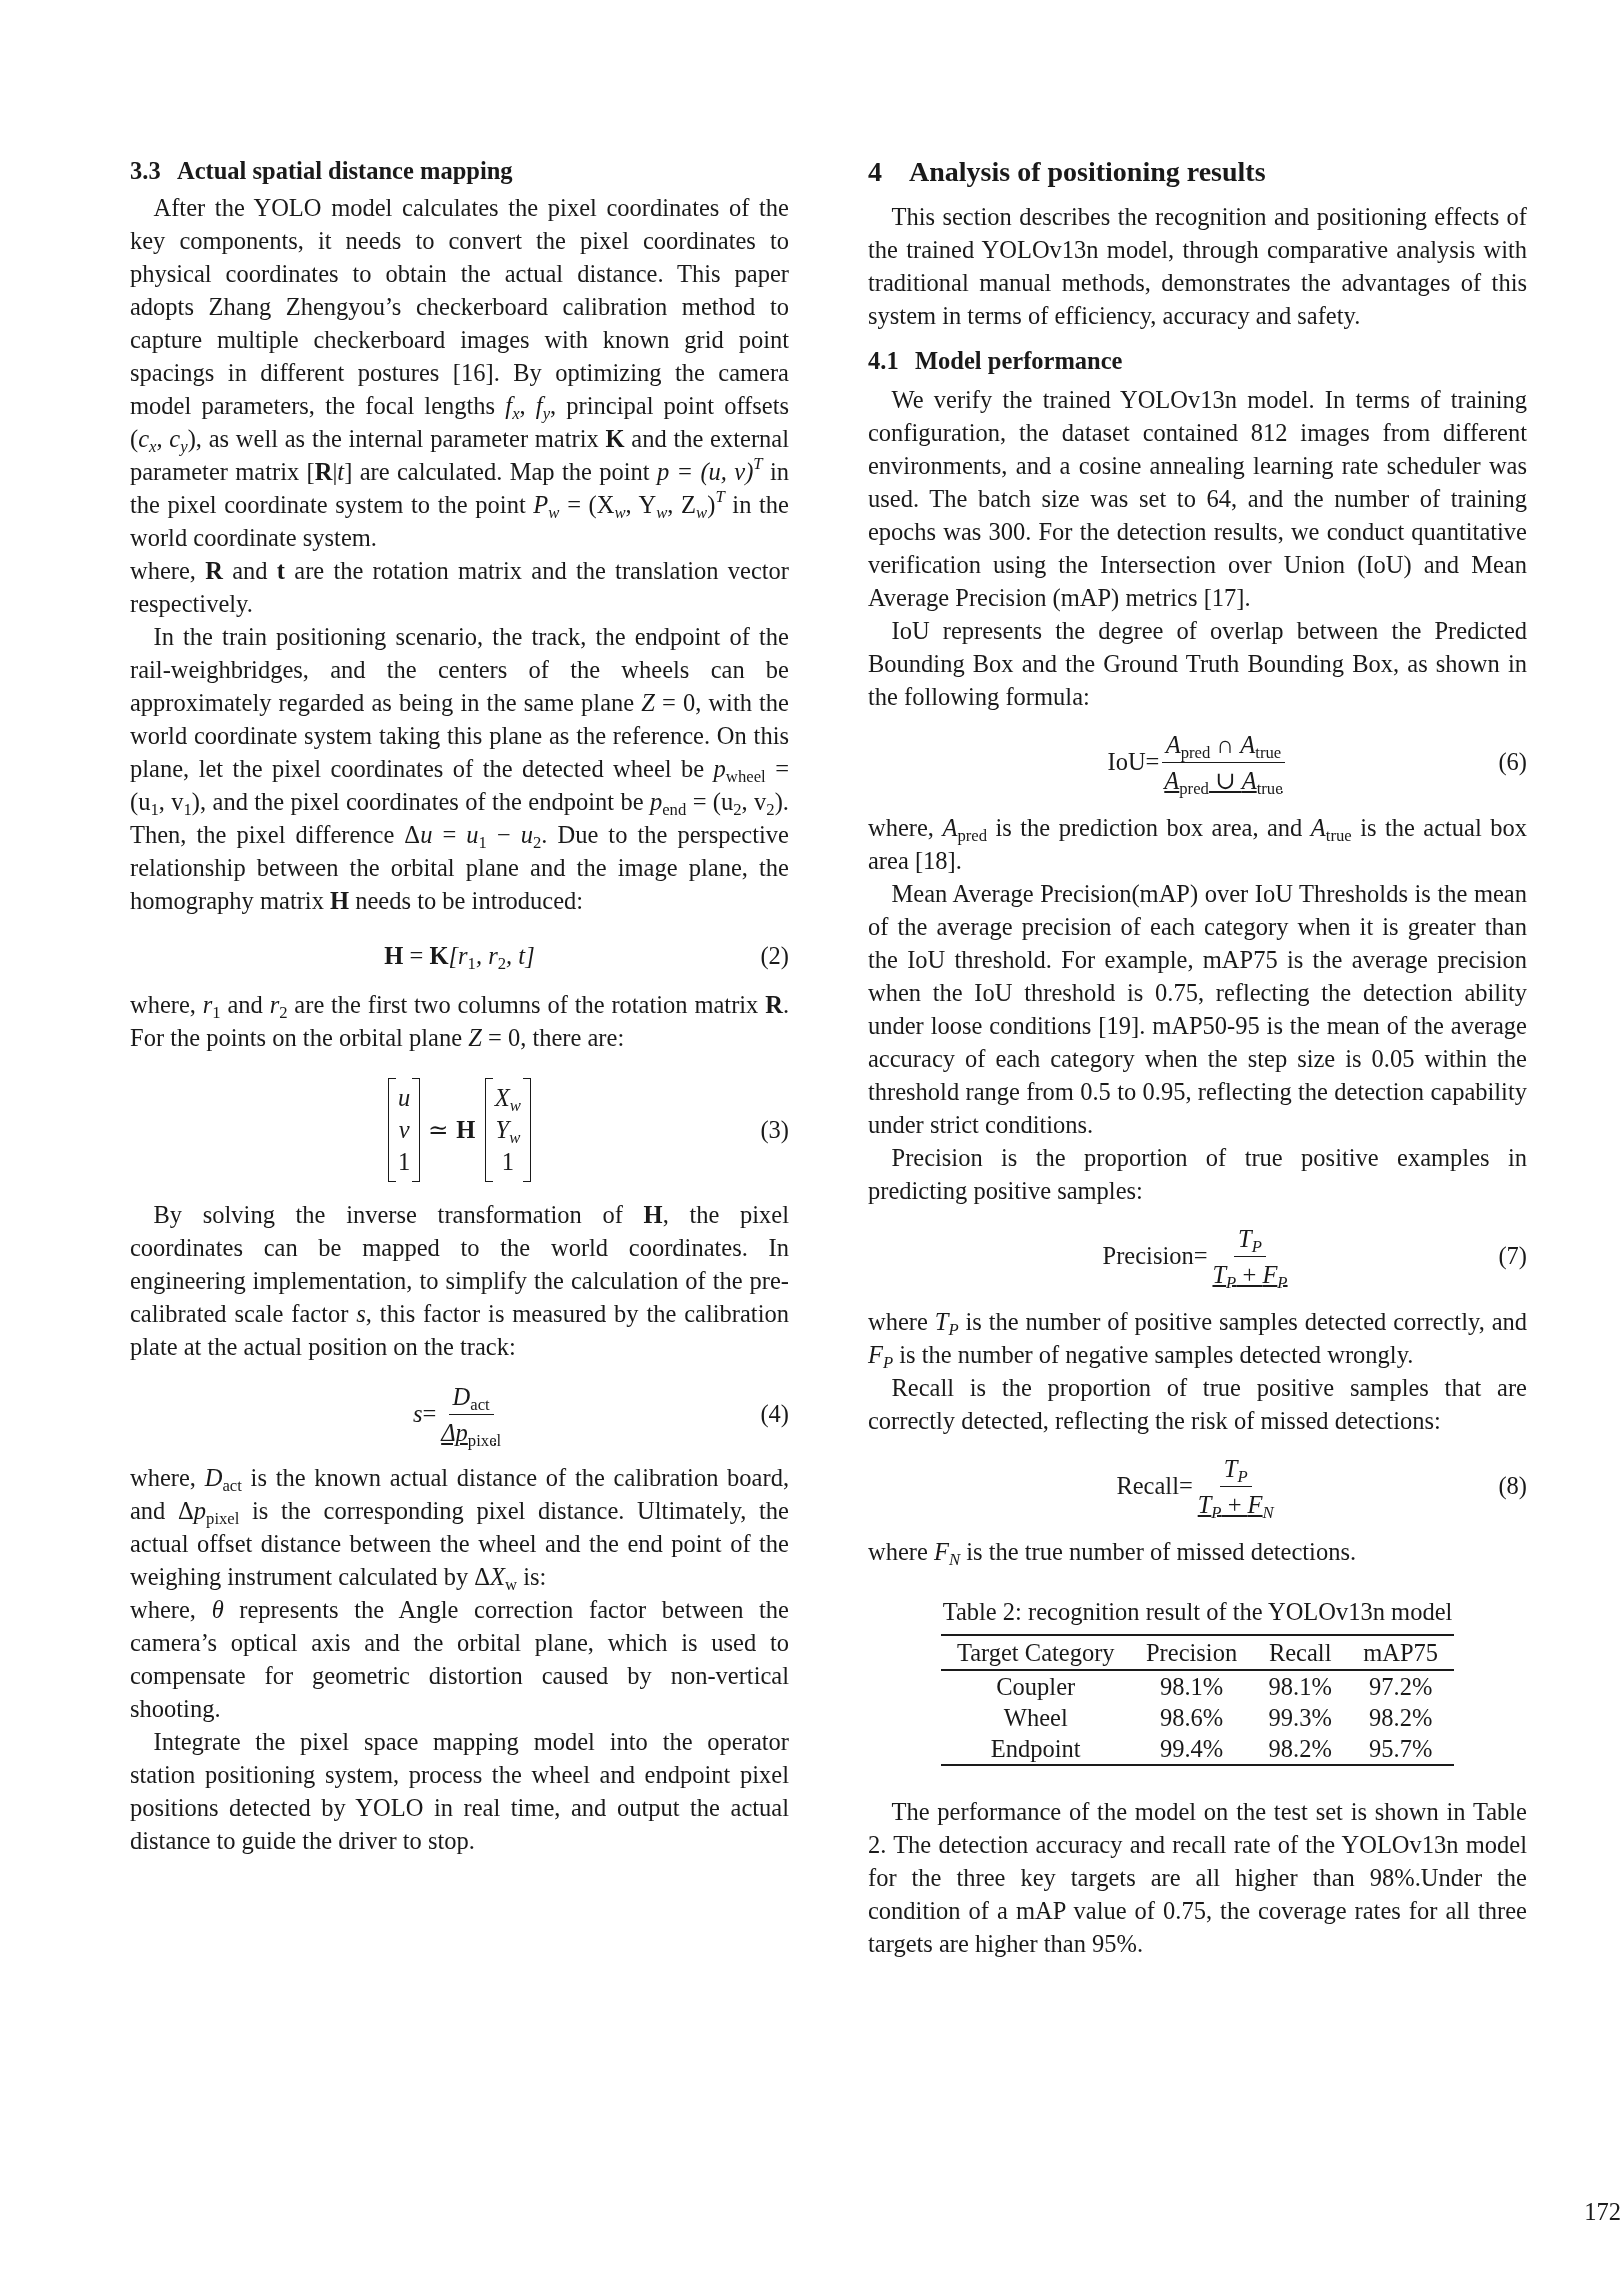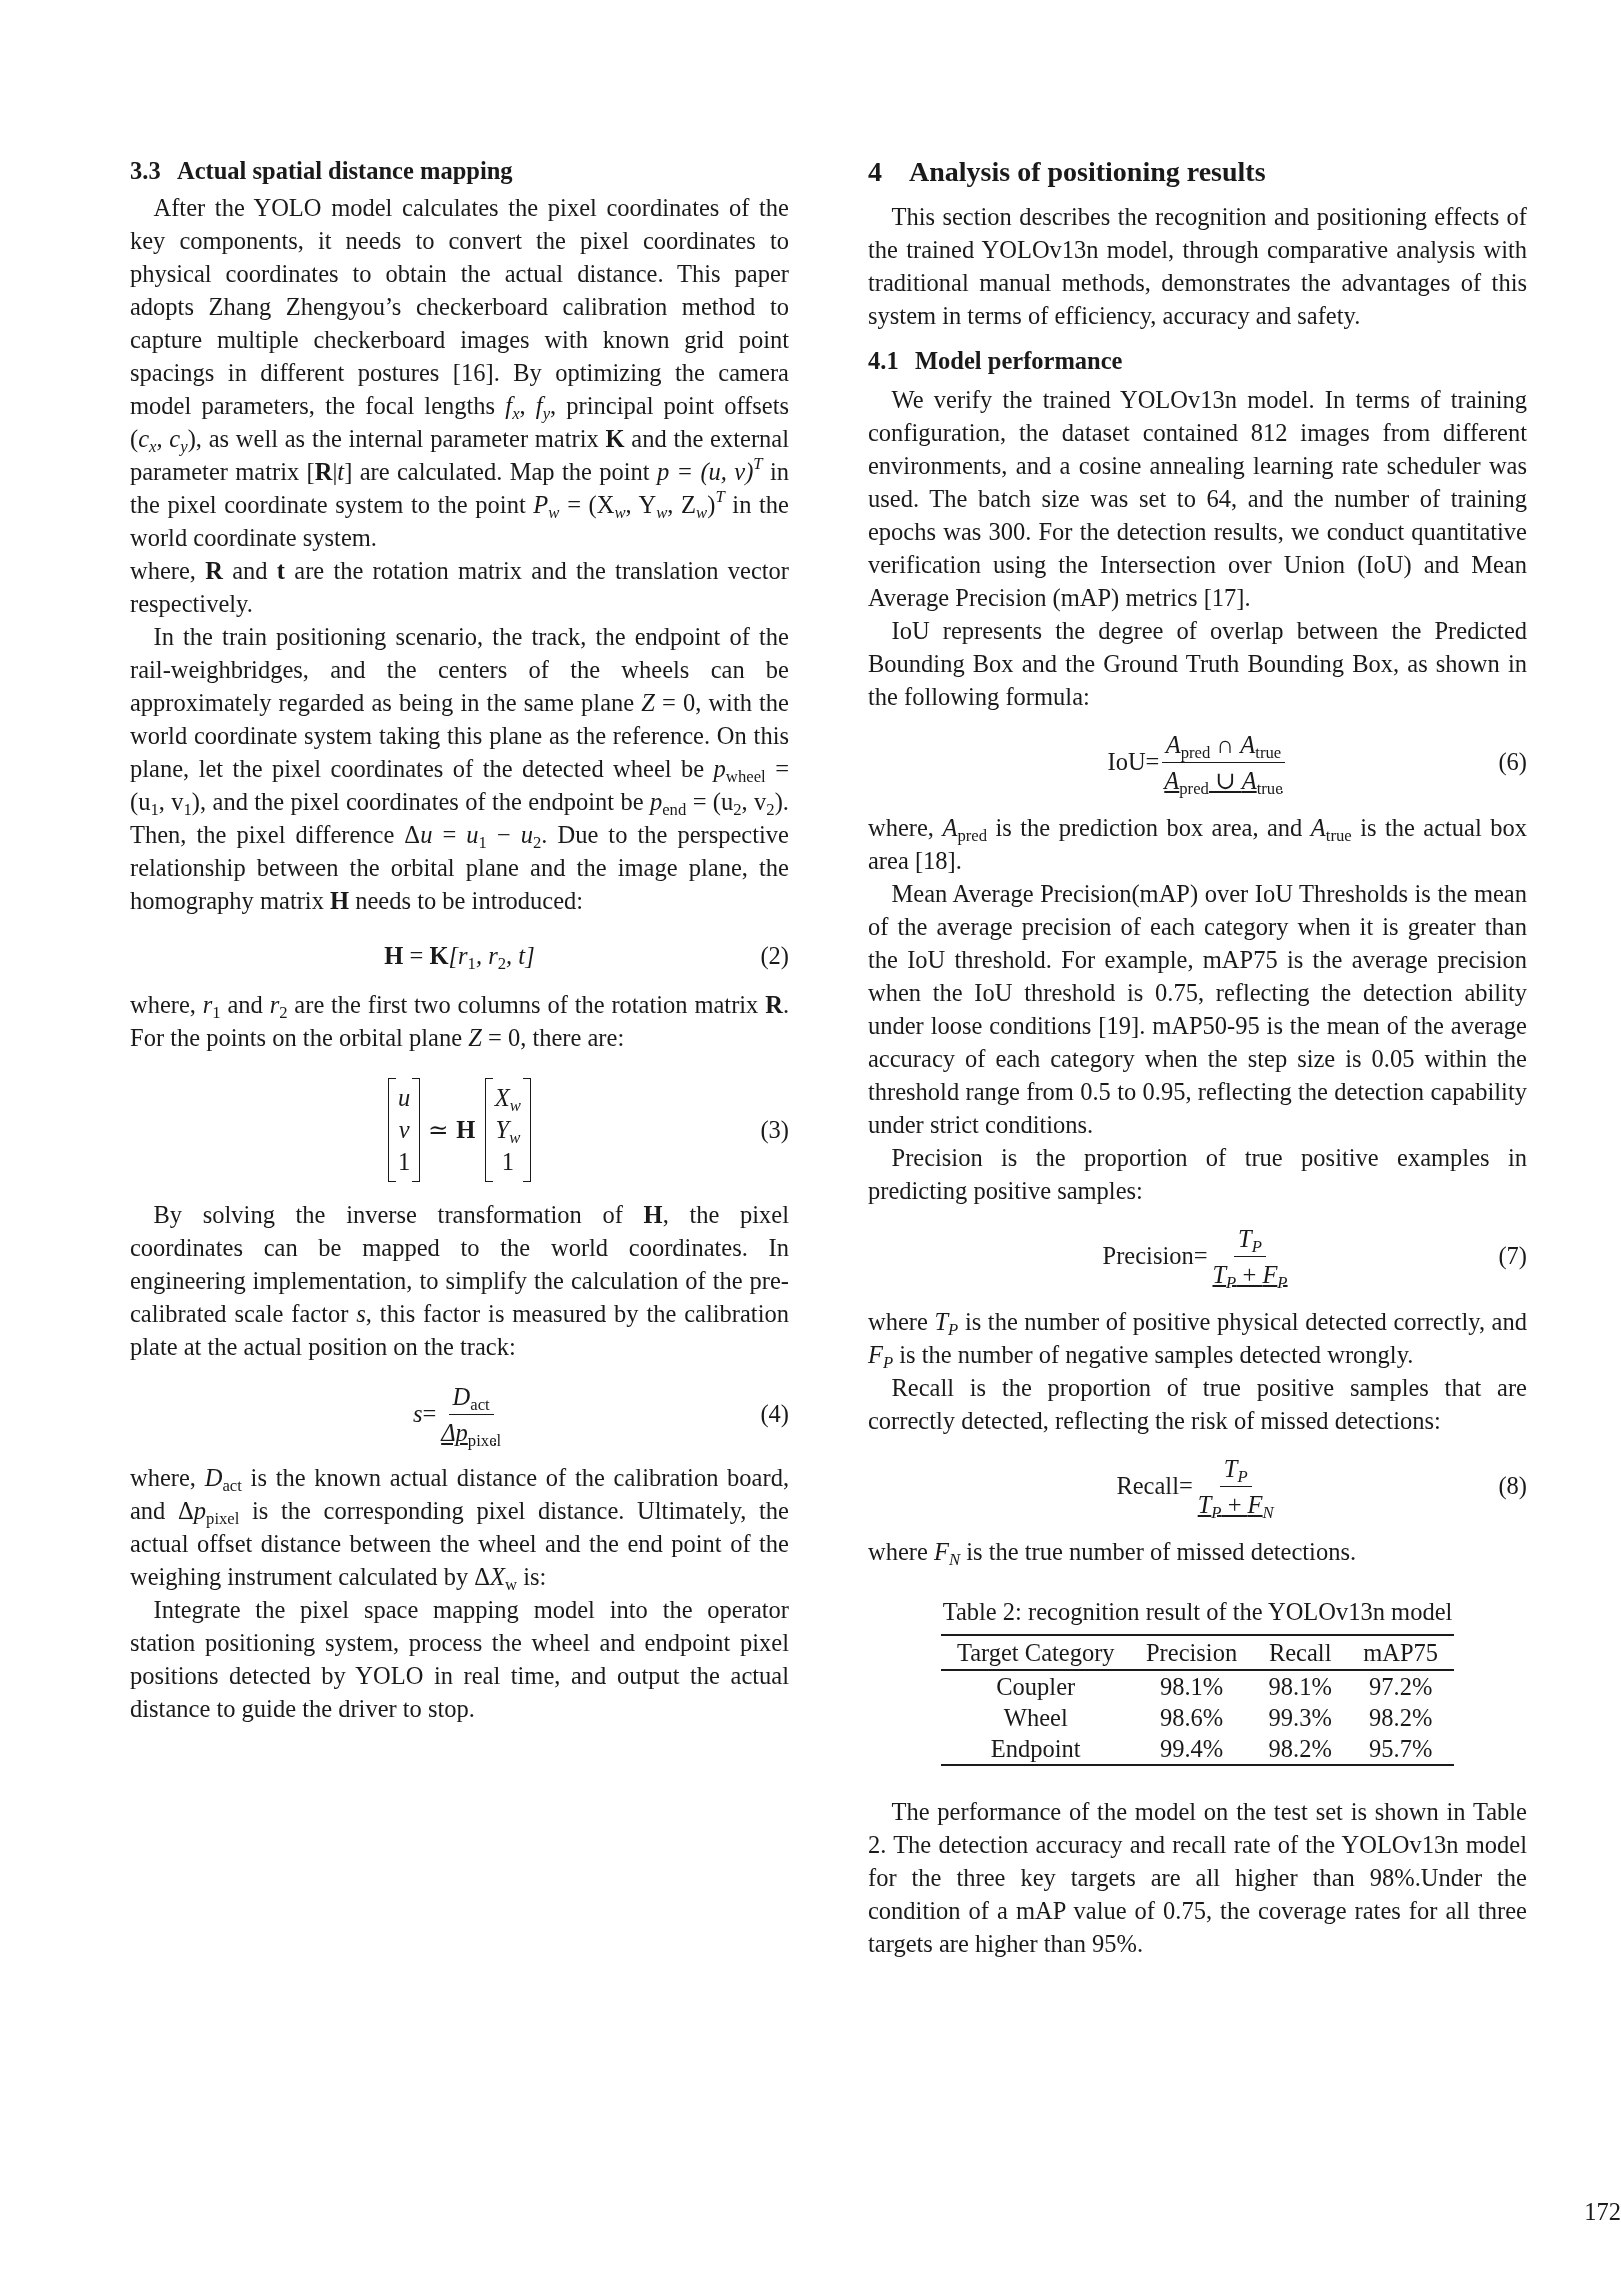--- a/index.html
+++ b/index.html
@@ -89,20 +89,21 @@
           <span class="nu"><span class="mi">D</span><sub>act</sub></span>
           <span class="de"><span class="mi">Δp</span><sub>pixel</sub></span>
         </span>
     </span>
     <span class="eqno">(4)</span>
   </div>
 
   <p class="p"><span>where, </span><span class="mi">D</span><sub>act</sub><span> is the known actual distance of the calibration board, and Δ</span><span class="mi">p</span><sub>pixel</sub><span> is the corresponding pixel distance. Ultimately, the actual offset distance between the wheel and the end point of the weighing instrument calculated by Δ</span><span class="mi">X</span><sub>w</sub><span> is:</span></p>
 
 
+  <p class="p"><span>where, </span><span class="mi">θ</span><span> represents the Angle correction factor between the camera’s optical axis and the orbital plane, which is used to compensate for geometric distortion caused by non-vertical shooting.</span></p>
   <p class="p indent">Integrate the pixel space mapping model into the operator station positioning system, process the wheel and endpoint pixel positions detected by YOLO in real time, and output the actual distance to guide the driver to stop.</p>
 </div>
 
 <div class="col right">
   <h2 class="sec"><span class="num" style="width:41px;">4</span><span>Analysis of positioning results</span></h2>
   <p class="p indent">This section describes the recognition and positioning effects of the trained YOLOv13n model, through comparative analysis with traditional manual methods, demonstrates the advantages of this system in terms of efficiency, accuracy and safety.</p>
 
   <h3 class="sub" style="margin-top:13.7px;"><span class="num">4.1</span><span>Model performance</span></h3>
   <p class="p indent">We verify the trained YOLOv13n model. In terms of training configuration, the dataset contained 812 images from different environments, and a cosine annealing learning rate scheduler was used.  The batch size was set to 64, and the number of training epochs was 300.  For the detection results, we conduct quantitative verification using the Intersection over Union (IoU) and Mean Average Precision (mAP) metrics [17].</p>
   <p class="p indent">IoU represents the degree of overlap between the Predicted Bounding Box and the Ground Truth Bounding Box, as shown in the following formula:</p>
@@ -128,21 +129,21 @@
       <span>Precision</span>
         <span> = </span>
       <span class="frac">
           <span class="nu"><span class="mi">T</span><sub class="mi">P</sub></span>
           <span class="de"><span class="mi">T</span><sub class="mi">P</sub><span> + </span><span class="mi">F</span><sub class="mi">P</sub></span>
         </span>
     </span>
     <span class="eqno">(7)</span>
   </div>
 
-  <p class="p"><span>where </span><span class="mi">T</span><sub class="mi">P</sub><span> is the number of positive physical detected correctly, and </span><span class="mi">F</span><sub class="mi">P</sub><span> is the number of negative samples detected wrongly.</span></p>
+  <p class="p"><span>where </span><span class="mi">T</span><sub class="mi">P</sub><span> is the number of positive samples detected correctly, and </span><span class="mi">F</span><sub class="mi">P</sub><span> is the number of negative samples detected wrongly.</span></p>
   <p class="p indent">Recall is the proportion of true positive samples that are correctly detected, reflecting the risk of missed detections:</p>
 
   <div class="eq" style="height:98px;">
     <span style="display:flex;align-items:center;">
       <span>Recall</span>
         <span> = </span>
       <span class="frac">
           <span class="nu"><span class="mi">T</span><sub class="mi">P</sub></span>
           <span class="de"><span class="mi">T</span><sub class="mi">P</sub><span> + </span><span class="mi">F</span><sub class="mi">N</sub></span>
         </span>

